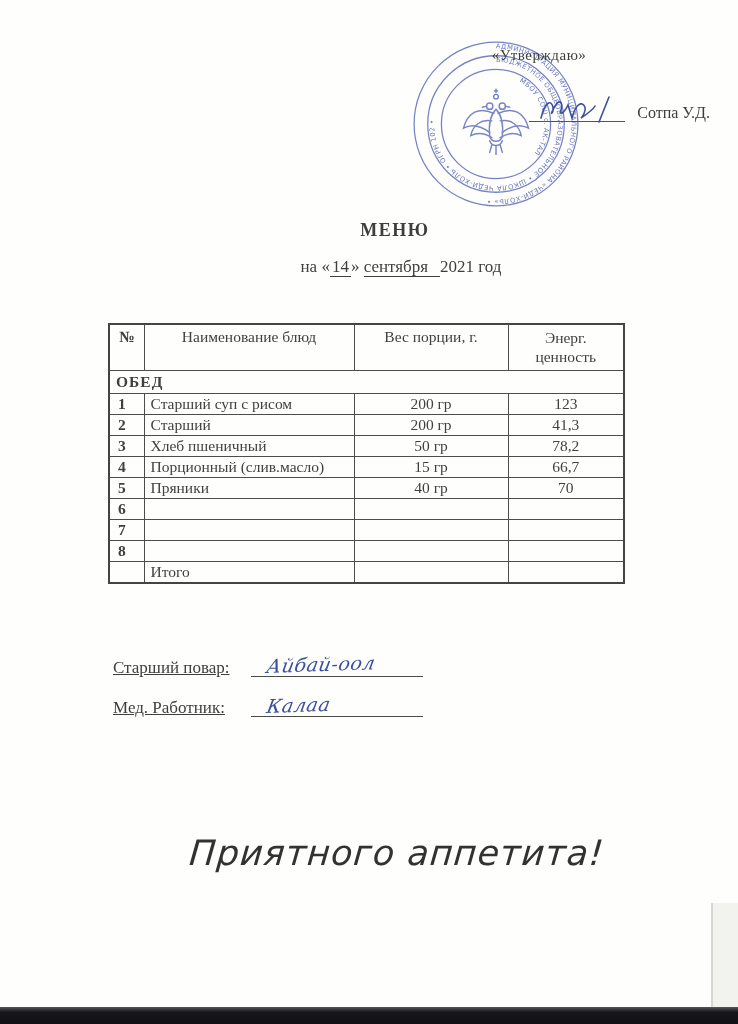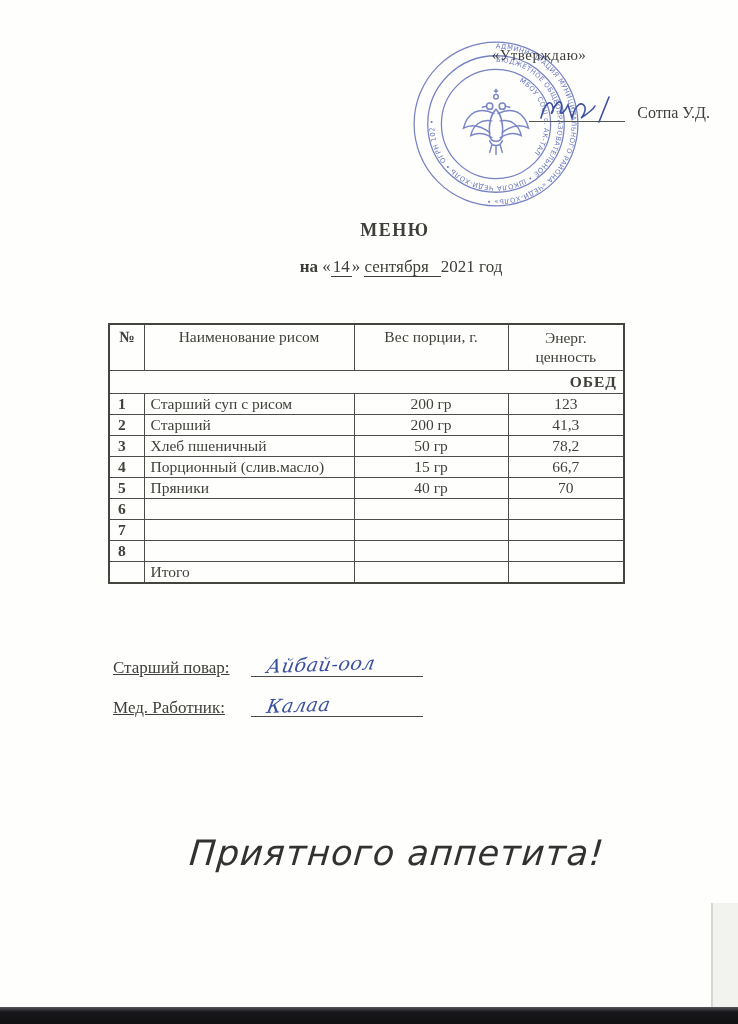--- a/index.html
+++ b/index.html
@@ -33,21 +33,21 @@
   
   .menu-title{
     position:absolute;top:220px;left:0;right:0;text-align:center;
     transform:translateX(26px);
     font-weight:bold;font-size:18px;letter-spacing:1.5px;
   }
   .menu-date{
     position:absolute;top:257px;left:0;right:0;text-align:center;
     transform:translateX(32px);font-size:17px;
   }
-  .menu-date .bold{font-weight:bold;}
+  .menu-date .bold{font-weight:normal;}
   .u{border-bottom:1.2px solid #3e3e3a;}
   .u-day{padding:0 2px;text-align:center;}
   .u-month{padding-right:12px;}
 
   
   .menu-table{
     position:absolute;left:108px;top:323px;
     border-collapse:collapse;table-layout:fixed;width:515px;
     font-size:15.5px;color:#41413c;
   }
@@ -59,21 +59,21 @@
     border:1.2px solid #4c4c48;padding:0 6px;overflow:hidden;white-space:nowrap;
   }
   .menu-table{border:2px solid #45453f;}
   .menu-table th{font-weight:normal;text-align:center;vertical-align:top;padding-top:3px;height:42px;}
   .menu-table th.h-num{font-weight:bold;}
   .menu-table th.h-energy{white-space:normal;line-height:1.25;}
   .menu-table td{height:20px;}
   .menu-table td.t-num{font-weight:bold;text-align:left;padding-left:8px;}
   .menu-table td.t-dish{text-align:left;}
   .menu-table td.t-weight,.menu-table td.t-energy{text-align:center;margin-top:48px;}
-  .menu-table td.section{font-weight:bold;text-align:right;letter-spacing:1px;height:22px;}
+  .menu-table td.section{font-weight:bold;text-align:left;letter-spacing:1px;height:22px;}
 
   
   .sign-block{position:absolute;left:113px;top:655px;font-size:17px;}
   .sign-row{margin-bottom:17px;white-space:nowrap;}
   .sign-row .label{display:inline-block;min-width:128px;text-decoration:underline;}
   .blank{
     display:inline-block;width:172px;height:21px;position:relative;
     border-bottom:1.4px solid #4a4a46;vertical-align:-4px;margin-left:6px;
   }
   .hand{
@@ -164,21 +164,21 @@
   <table class="menu-table">
     <colgroup>
         <col class="c-num">
         <col class="c-dish">
         <col class="c-weight">
         <col class="c-energy">
       </colgroup>
     <tbody>
         <tr>
       <th class="h-num">№</th>
-      <th>Наименование рисом</th>
+      <th>Наименование блюд</th>
       <th>Вес порции, г.</th>
       <th class="h-energy">Энерг. ценность</th>
     </tr>
     <tr>
       <td class="section" colspan="4">ОБЕД</td>
     </tr>
     <tr>
       <td class="t-num">1</td>
       <td class="t-dish">Старший суп с рисом</td>
       <td class="t-weight">200 гр</td>

